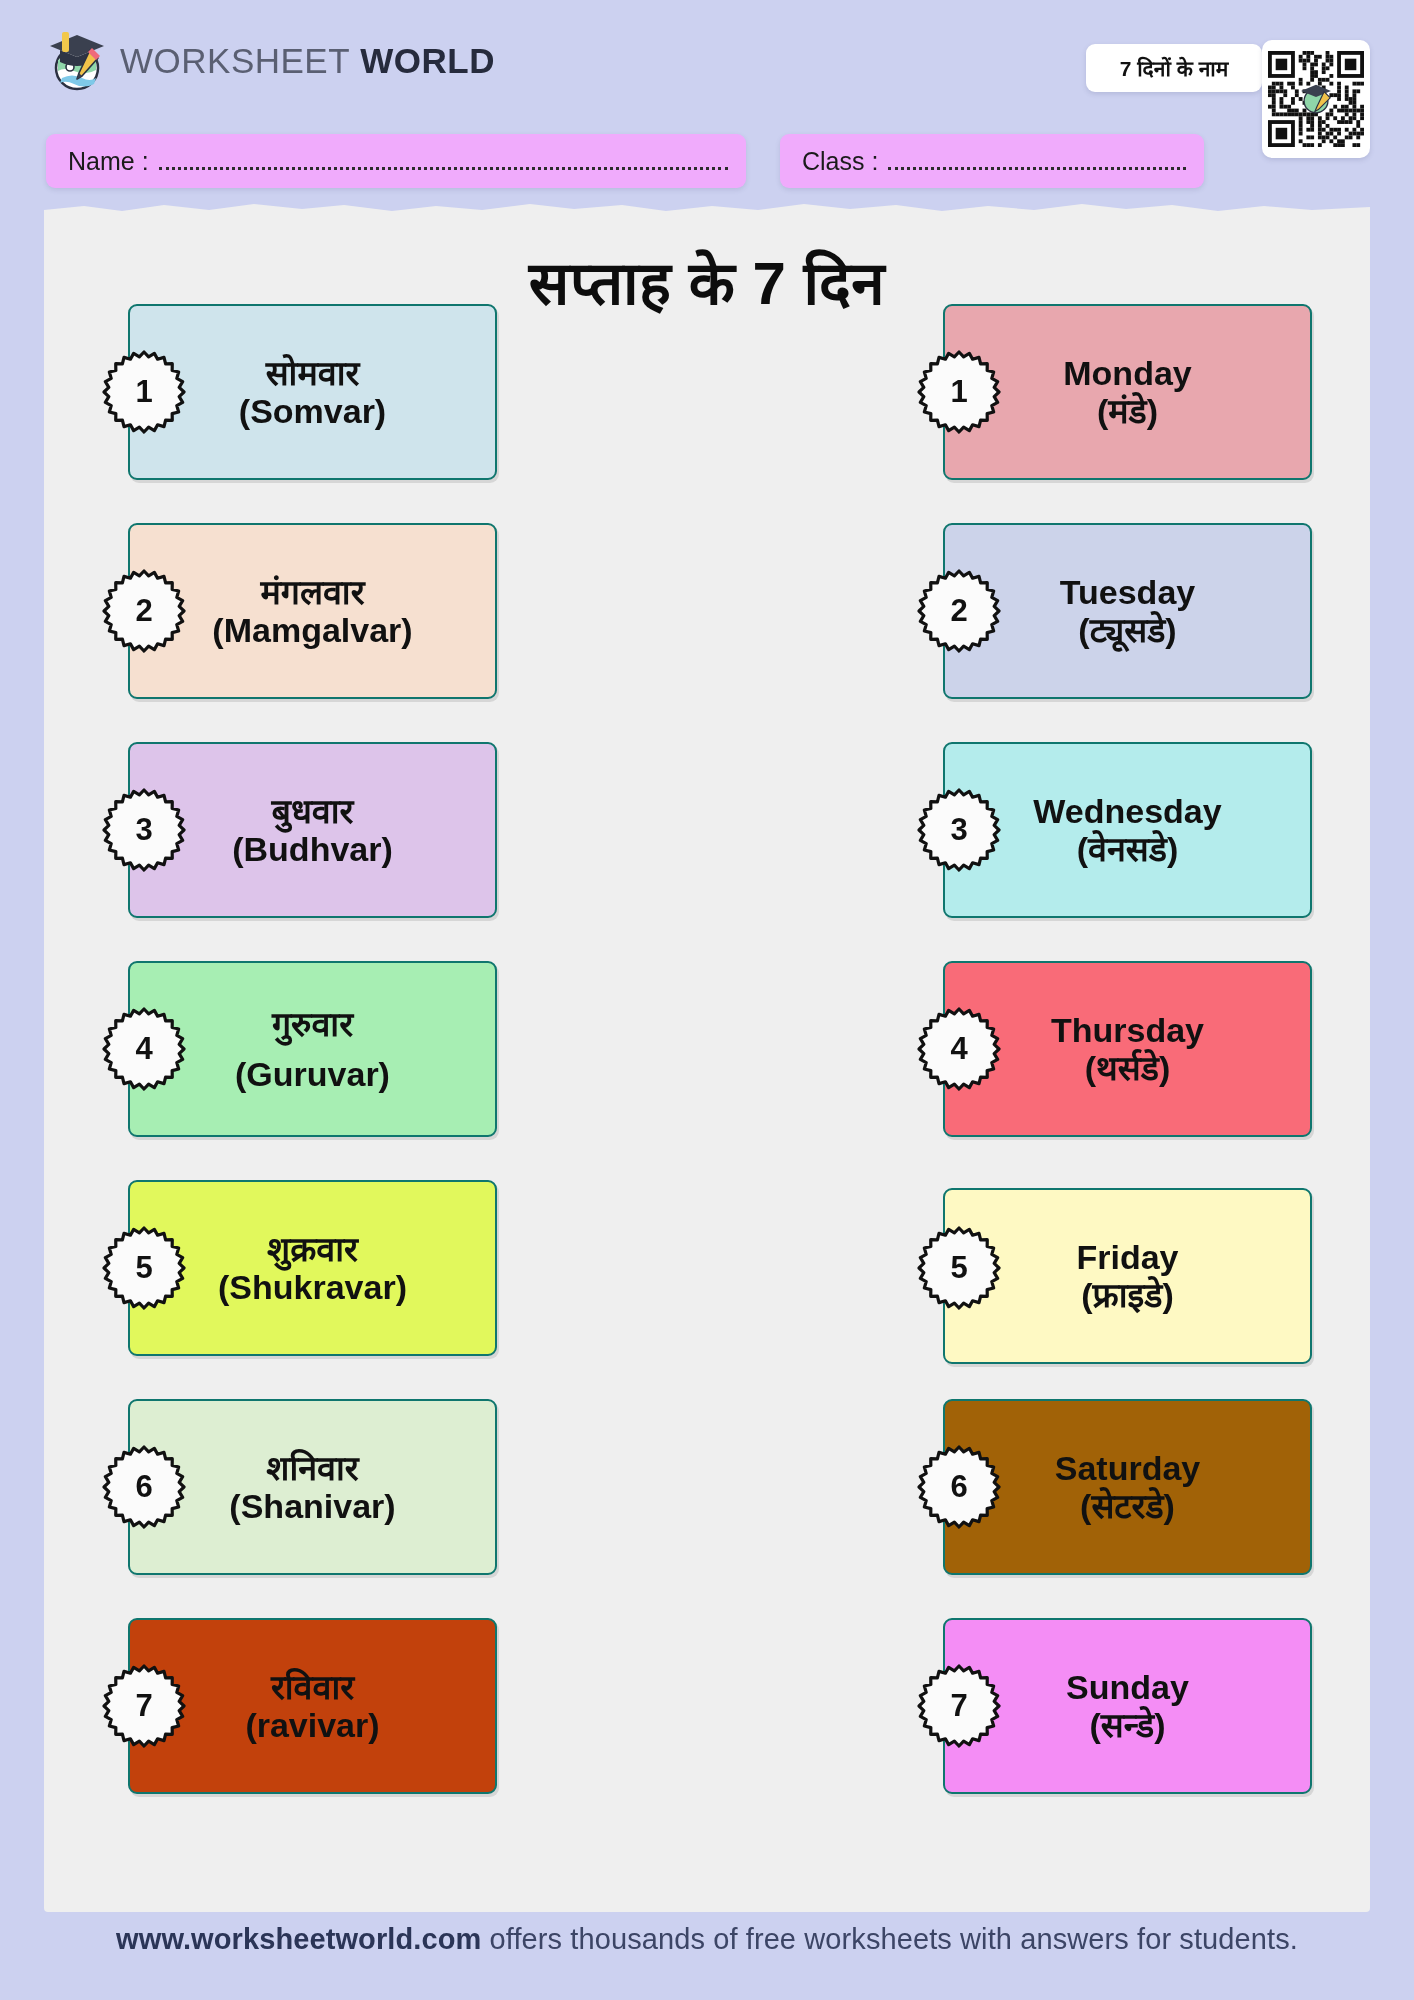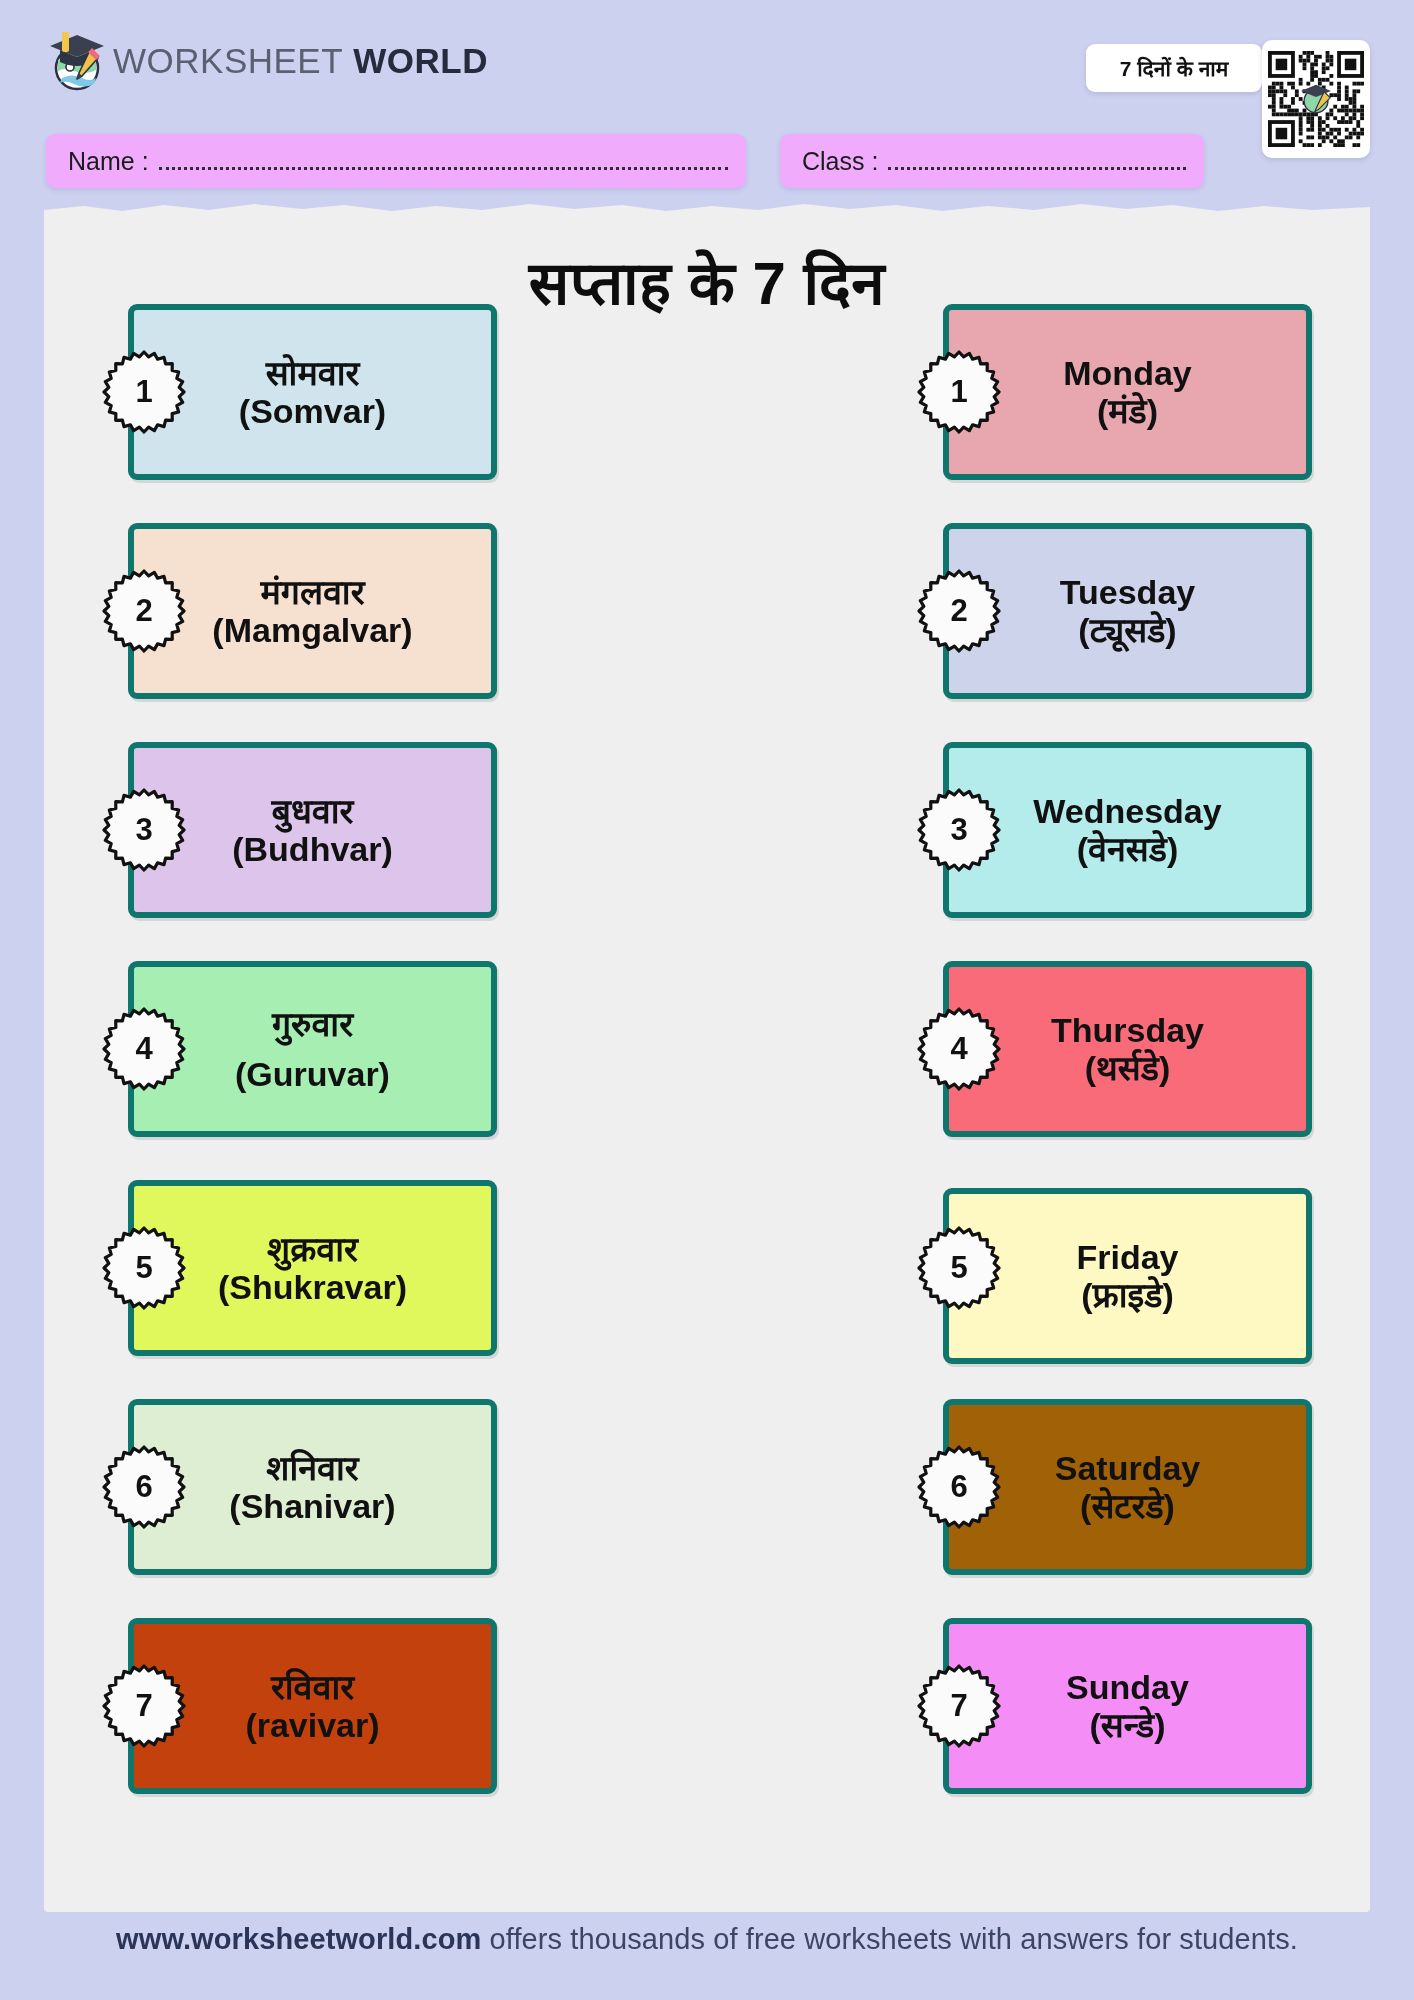--- a/index.html
+++ b/index.html
@@ -25,21 +25,21 @@
     top: 0; left: 0;
     width: 1414px;
     height: 212px;
   }
 
   .brand {
     position: absolute;
     left: 46px; top: 28px;
     display: flex;
     align-items: center;
-    gap: 5px;
+    gap: 12px;
   }
 
   .brand-logo {
     width: 62px; height: 66px;
     position: relative;
   }
 
   .brand-text {
     font-size: 35px;
     letter-spacing: 0.5px;
@@ -152,21 +152,21 @@
   .card-wrap {
     position: relative;
     height: 176px;
   }
 
   .card {
     position: absolute;
     left: 26px; top: 0;
     width: 369px;
     height: 176px;
-    border: 6px solid #0f766e;
+    border: 2px solid #0f766e;
     border-radius: 9px;
     display: flex;
     flex-direction: column;
     align-items: center;
     justify-content: center;
     box-shadow: 2px 3px 0 rgba(0,0,0,0.10);
   }
   .card-line1 {
     font-size: 34px;
     font-weight: 700;

